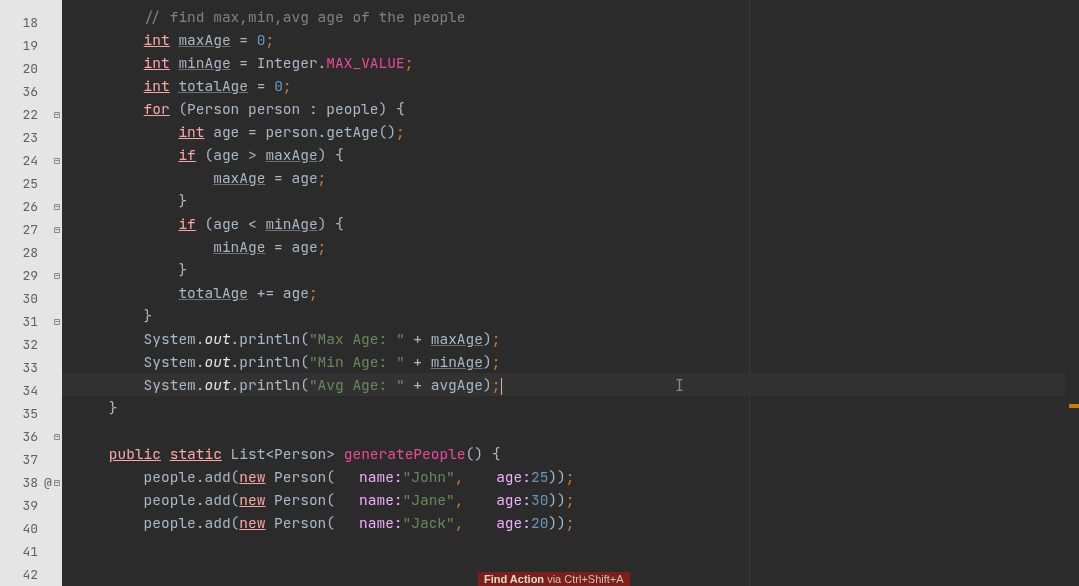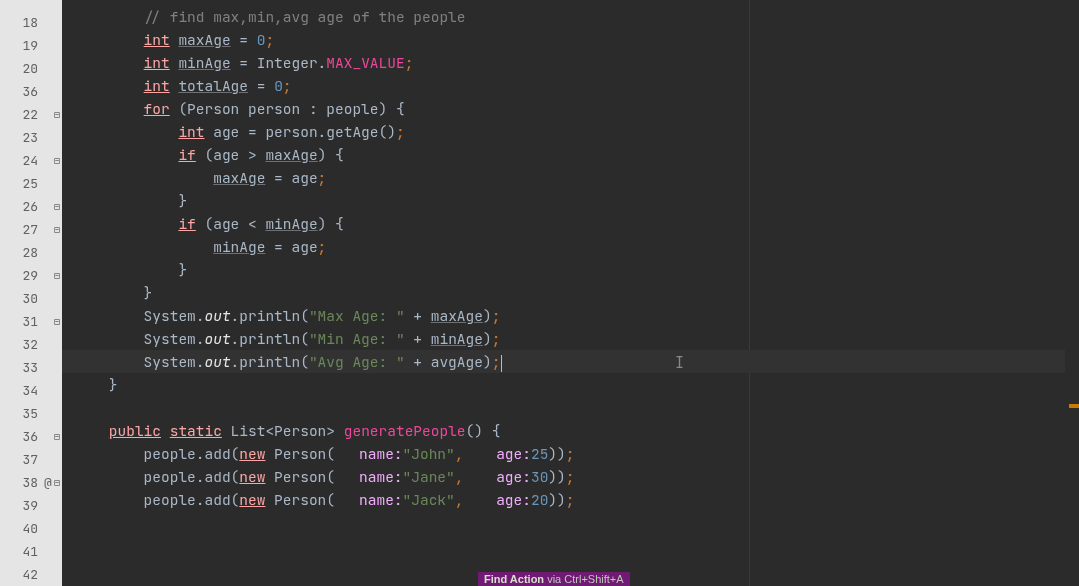--- a/index.html
+++ b/index.html
@@ -95,21 +95,21 @@
     position:absolute;
     color:#888;
     left: 613px;
     top: 2px;
     font-size:15px;
   }
   .tooltip {
     position: absolute;
     left: 478px;
     top: 572px;
-    background: #701a75;
+    background: #7f1d1d;
     color: #bfc8b8;
     font-size: 11px;
     padding: 1px 6px;
     font-family: sans-serif;
     white-space: nowrap;
   }
   .tooltip b { color: #d7e0cc; font-weight:600;}
   .scroll-zone {
     position:absolute;
     right:0; top:0;
@@ -163,20 +163,21 @@
       <div class="line"><span>        </span><span class="kw">int</span><span> </span><span class="underline">minAge</span><span> = Integer.</span><span class="const-italic">MAX_VALUE</span><span class="semi">;</span></div>
       <div class="line"><span>        </span><span class="kw">int</span><span> </span><span class="underline">totalAge</span><span> = </span><span class="num">0</span><span class="semi">;</span></div>
       <div class="line"><span>        </span><span class="kw">for</span><span> (Person person : people) {</span></div>
       <div class="line"><span>            </span><span class="kw">int</span><span> age = person.getAge()</span><span class="semi">;</span></div>
       <div class="line"><span>            </span><span class="kw">if</span><span> (age &gt; </span><span class="underline">maxAge</span><span>) {</span></div>
       <div class="line"><span>                </span><span class="underline">maxAge</span><span> = age</span><span class="semi">;</span></div>
       <div class="line"><span>            }</span></div>
       <div class="line"><span>            </span><span class="kw">if</span><span> (age &lt; </span><span class="underline">minAge</span><span>) {</span></div>
       <div class="line"><span>                </span><span class="underline">minAge</span><span> = age</span><span class="semi">;</span></div>
       <div class="line"><span>            }</span></div>
+      <div class="line"><span>            </span><span class="underline">totalAge</span><span> += age</span><span class="semi">;</span></div>
       <div class="line"><span>        }</span></div>
       <div class="line"><span>        System.</span><span class="field-italic">out</span><span>.println(</span><span class="str">"Max Age: "</span><span> + </span><span class="underline">maxAge</span><span>)</span><span class="semi">;</span></div>
       <div class="line"><span>        System.</span><span class="field-italic">out</span><span>.println(</span><span class="str">"Min Age: "</span><span> + </span><span class="underline">minAge</span><span>)</span><span class="semi">;</span></div>
       <div class="line current"><span>        System.</span><span class="field-italic">out</span><span>.println(</span><span class="str">"Avg Age: "</span><span> + avgAge)</span><span class="semi">;</span><span class="caret"></span><span class="ibeam">I</span></div>
       <div class="line"><span>    }</span></div>
       <div class="line"><span></span></div>
       <div class="line"><span>    </span><span class="kw">public</span><span> </span><span class="kw">static</span><span> List&lt;Person&gt; </span><span class="method">generatePeople</span><span>() {</span></div>
       <div class="line"><span>        people.add(</span><span class="kw">new</span><span> Person(</span><span class="hint">name:</span><span class="str">"John"</span><span class="semi">,</span><span> </span><span class="hint">age:</span><span class="num">25</span><span>))</span><span class="semi">;</span></div>
       <div class="line"><span>        people.add(</span><span class="kw">new</span><span> Person(</span><span class="hint">name:</span><span class="str">"Jane"</span><span class="semi">,</span><span> </span><span class="hint">age:</span><span class="num">30</span><span>))</span><span class="semi">;</span></div>
       <div class="line"><span>        people.add(</span><span class="kw">new</span><span> Person(</span><span class="hint">name:</span><span class="str">"Jack"</span><span class="semi">,</span><span> </span><span class="hint">age:</span><span class="num">20</span><span>))</span><span class="semi">;</span></div>

